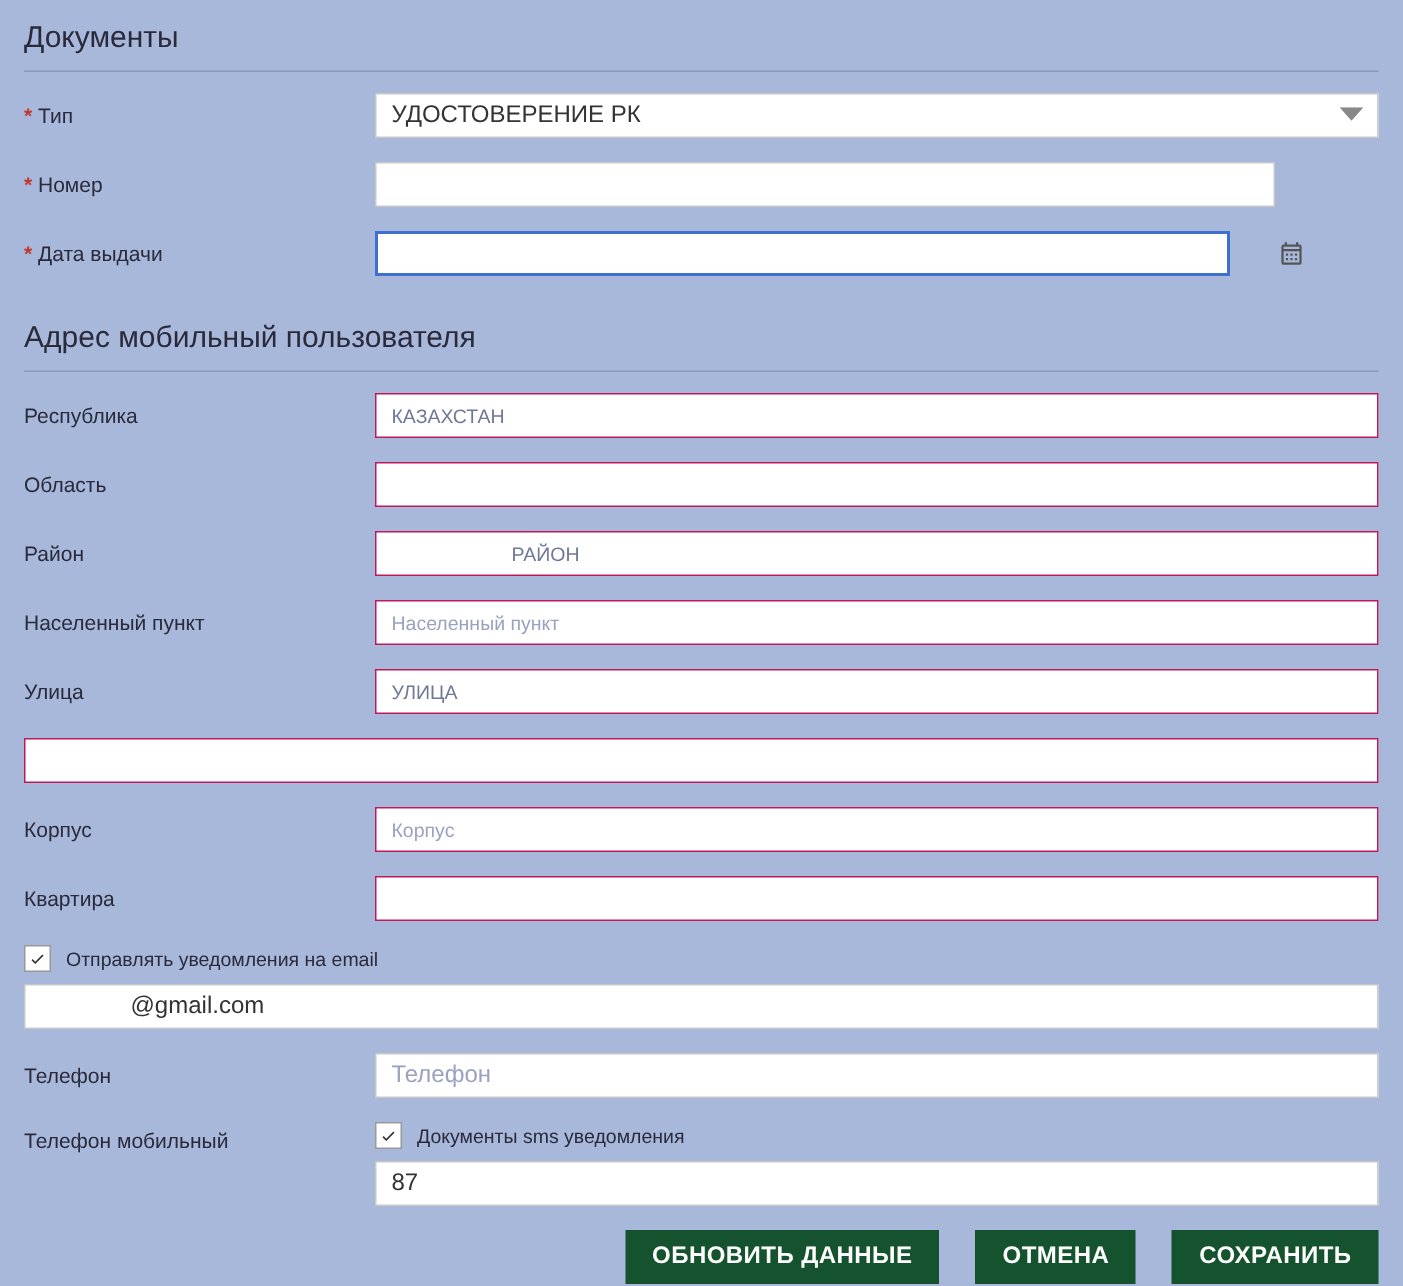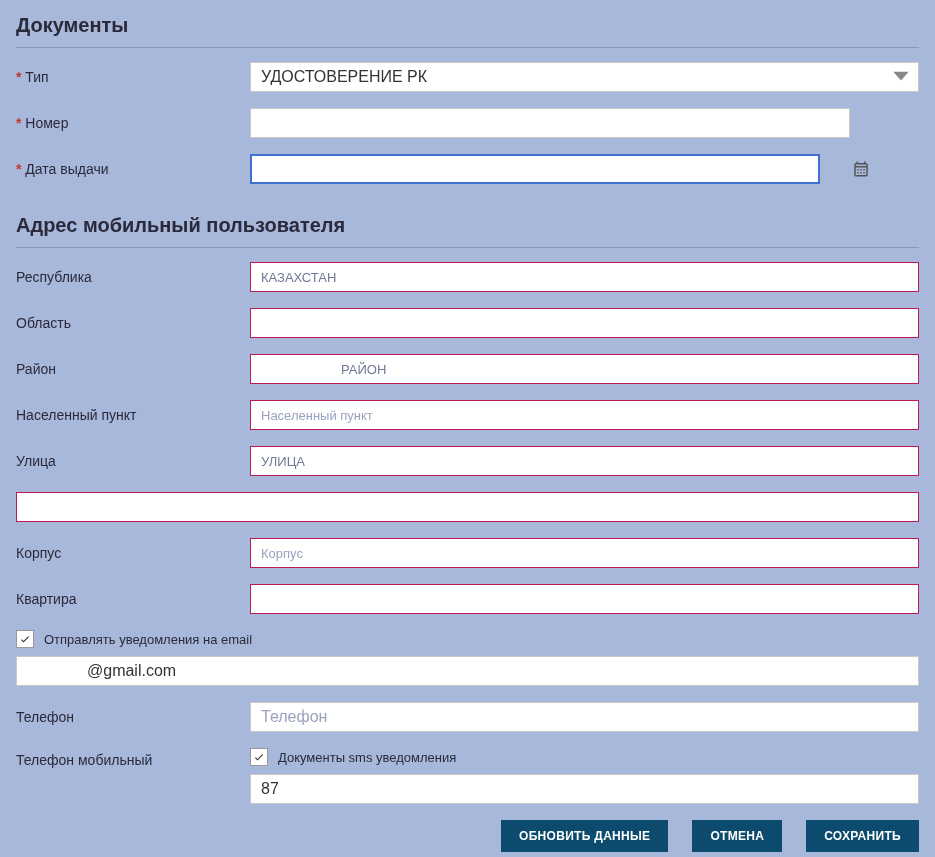--- a/index.html
+++ b/index.html
@@ -6,21 +6,21 @@
   body {
     background: #a8b8db;
     font-family: Arial, sans-serif;
     font-size: 13px;
     color: #333;
     padding: 0 16px 20px 16px;
     width: 935px;
   }
   h2 {
     font-size: 20px;
-    font-weight: 700;
+    font-weight: 400;
     color: #2a2a3a;
     padding: 14px 0 10px 0;
   }
   hr.sec {
     border: none;
     border-top: 1px solid #8a97bd;
     margin-bottom: 14px;
   }
   .row {
     display: flex;
@@ -98,25 +98,25 @@
   .chk svg { width: 12px; height: 12px; color: #333; }
   .chk-label { font-size: 13px; color: #2a2a3a; }
   .stack-col { flex:1; display:flex; flex-direction:column; }
   .btn-row {
     display: flex;
     justify-content: flex-end;
     gap: 24px;
     margin-top: 8px;
   }
   .btn {
-    background: #0c4a6e;
+    background: #14532d;
     color: #fff;
     border: none;
     padding: 9px 18px;
-    font-size: 12px;
+    font-size: 16px;
     font-weight: bold;
     cursor: pointer;
     letter-spacing: 0.3px;
   }
   .narrow-input { max-width: 600px; }
   input::placeholder { color: #9aa2c0; }
 </style>
 </head>
 <body>
 

